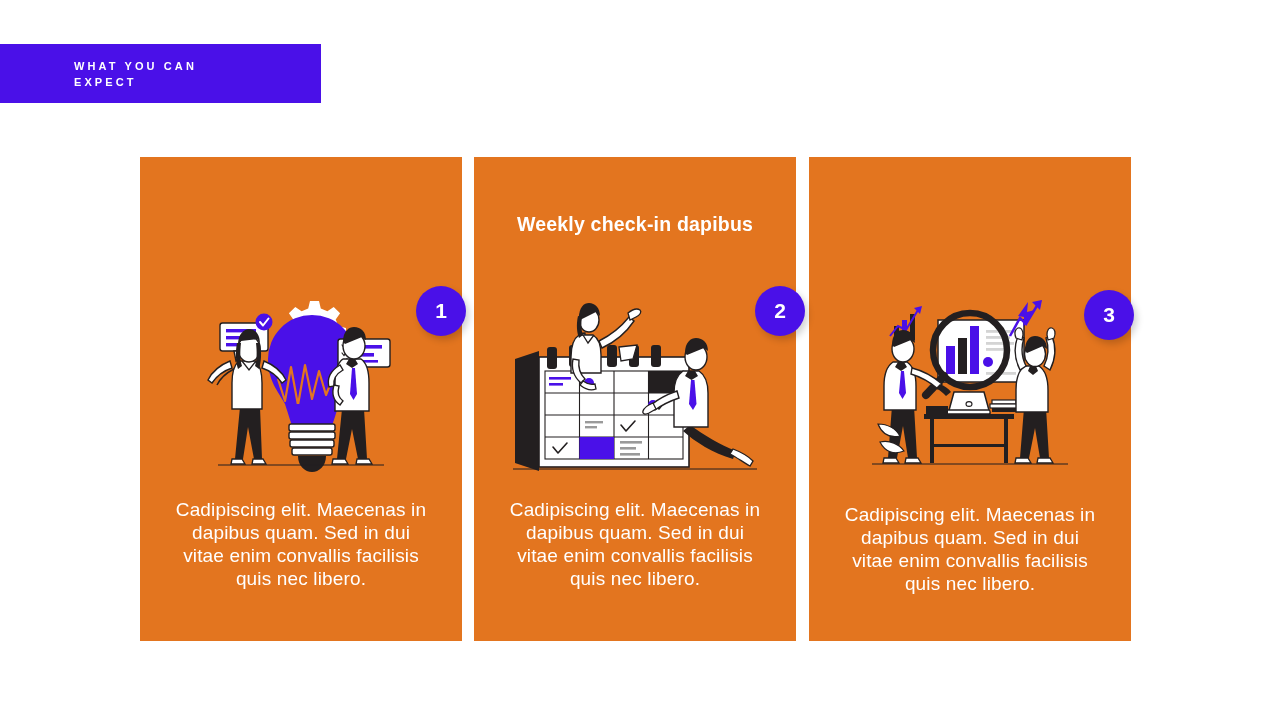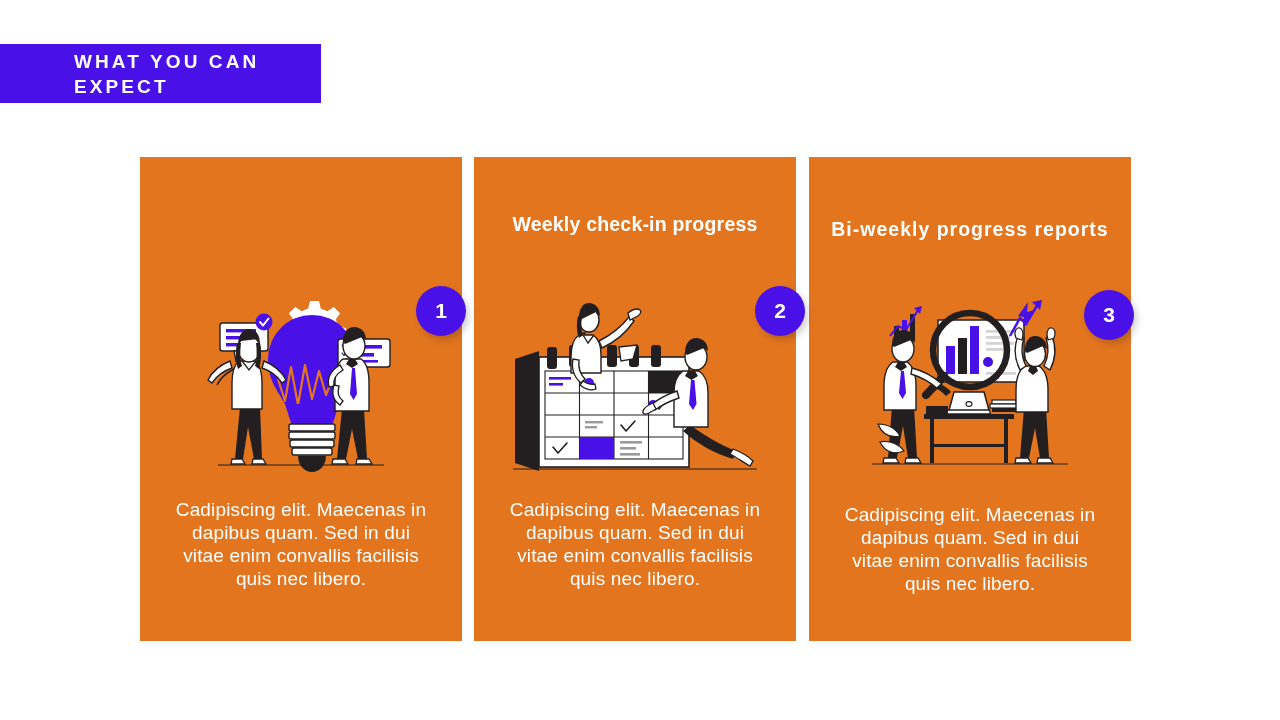--- a/index.html
+++ b/index.html
@@ -25,24 +25,24 @@
     height: 59px;
     background: #4A10E8;
     box-sizing: border-box;
     padding: 0 0 0 74px;
     display: flex;
     flex-direction: column;
     justify-content: center;
   }
   .header-banner .eyebrow {
     color: #ffffff;
-    font-size: 19px;
+    font-size: 11px;
     font-weight: bold;
     letter-spacing: 3.1px;
-    line-height: 25px;
+    line-height: 16px;
     text-transform: uppercase;
     white-space: pre-line;
     font-family: "Liberation Sans", sans-serif;
   }
 
   
   .cards-row {
     position: absolute;
     left: 140px;
     top: 157px;
@@ -217,21 +217,21 @@
         </g>
 
         <line x1="12" y1="170" x2="178" y2="170" stroke="#231f20" stroke-width="1.2"></line>
       </svg>
     </div>
 
     <div class="card-body">Cadipiscing elit. Maecenas in dapibus quam. Sed in dui vitae enim convallis facilisis quis nec libero.</div>
   </div>
 
   <div class="card card-2">
-    <div class="card-title">Weekly check-in progress</div>
+    <div class="card-title">Weekly check-in dapibus</div>
 
     <div class="card-illo">
       <svg width="256" height="172" viewBox="0 0 256 172" xmlns="http://www.w3.org/2000/svg">
 
         <path d="M8 60 l24 -8 0 112 -24 0z" fill="#231f20"></path>
         <path d="M8 164 l24 8 0 -8z" fill="#231f20"></path>
 
         <rect x="32" y="58" width="150" height="110" fill="#ffffff" stroke="#231f20" stroke-width="1.6"></rect>
 
         <g stroke="#231f20" stroke-width="1.1" fill="none">
@@ -310,21 +310,20 @@
         </g>
 
         <line x1="6" y1="170" x2="250" y2="170" stroke="#231f20" stroke-width="1.2"></line>
       </svg>
     </div>
 
     <div class="card-body">Cadipiscing elit. Maecenas in dapibus quam. Sed in dui vitae enim convallis facilisis quis nec libero.</div>
   </div>
 
   <div class="card card-3">
-    <div class="card-title">Bi-weekly progress reports</div>
 
     <div class="card-illo">
       <svg width="212" height="178" viewBox="0 0 212 178" xmlns="http://www.w3.org/2000/svg">
 
         <g>
           <rect x="30" y="30" width="5" height="14" fill="#231f20"></rect>
           <rect x="38" y="24" width="5" height="20" fill="#4A10E8"></rect>
           <rect x="46" y="18" width="5" height="26" fill="#231f20"></rect>
           <polyline points="26,40 34,30 42,34 54,14" fill="none" stroke="#4A10E8" stroke-width="2"></polyline>
           <path d="M50 12 l8 -2 -2 8z" fill="#4A10E8"></path>

